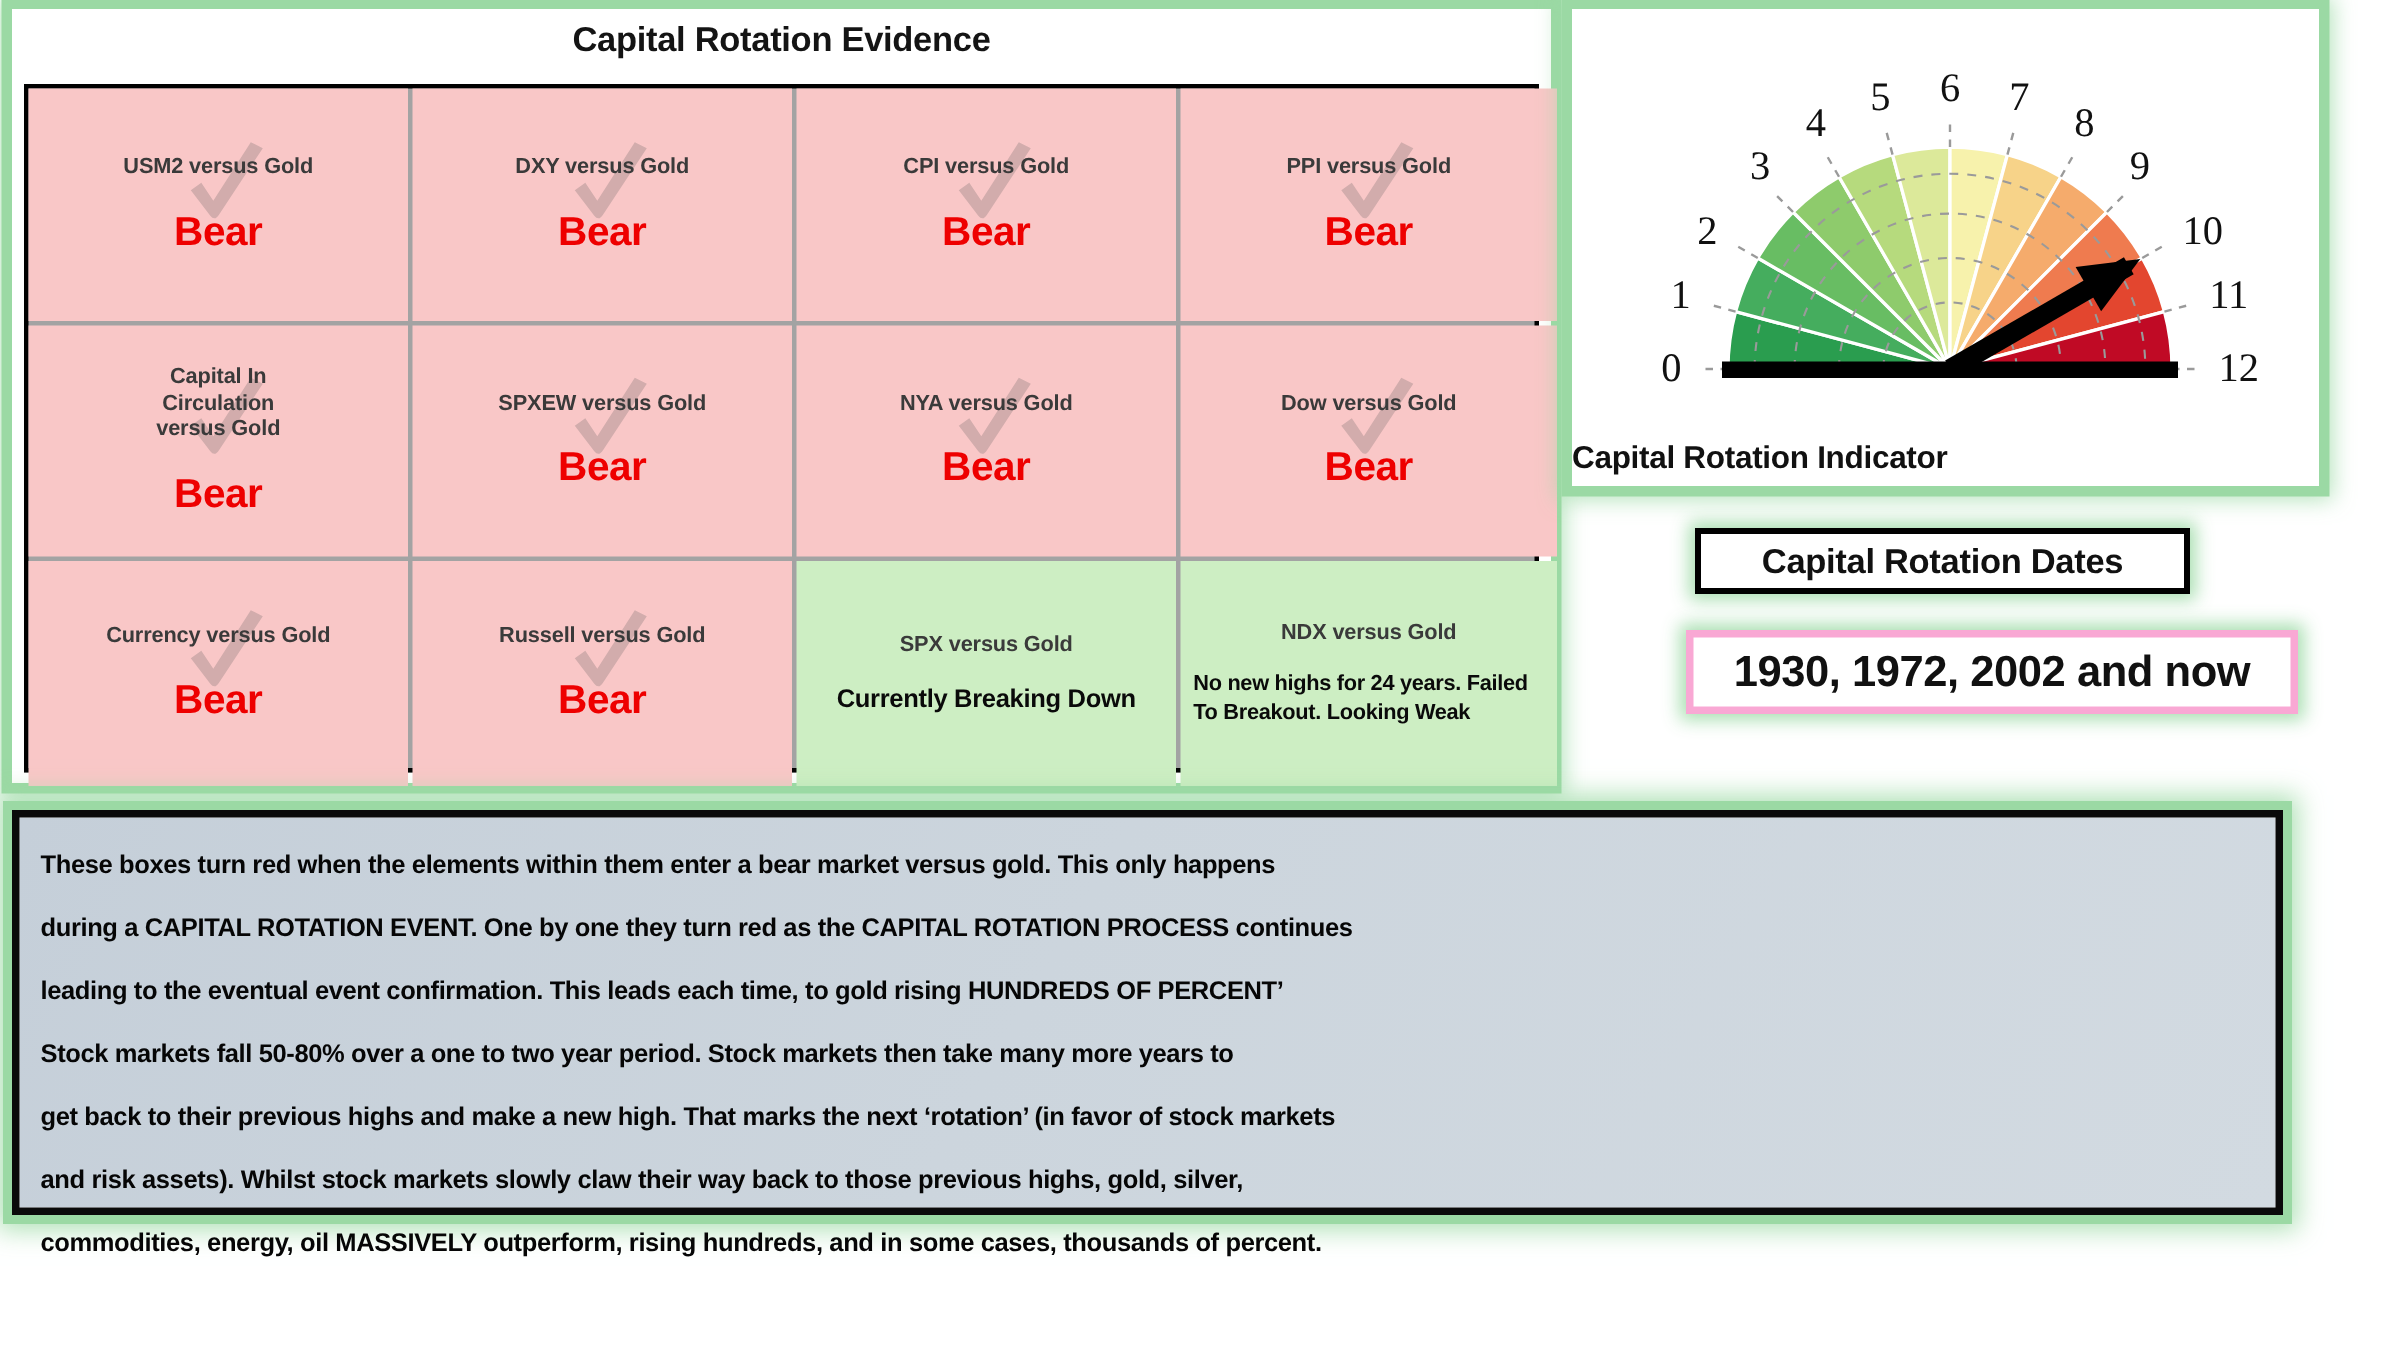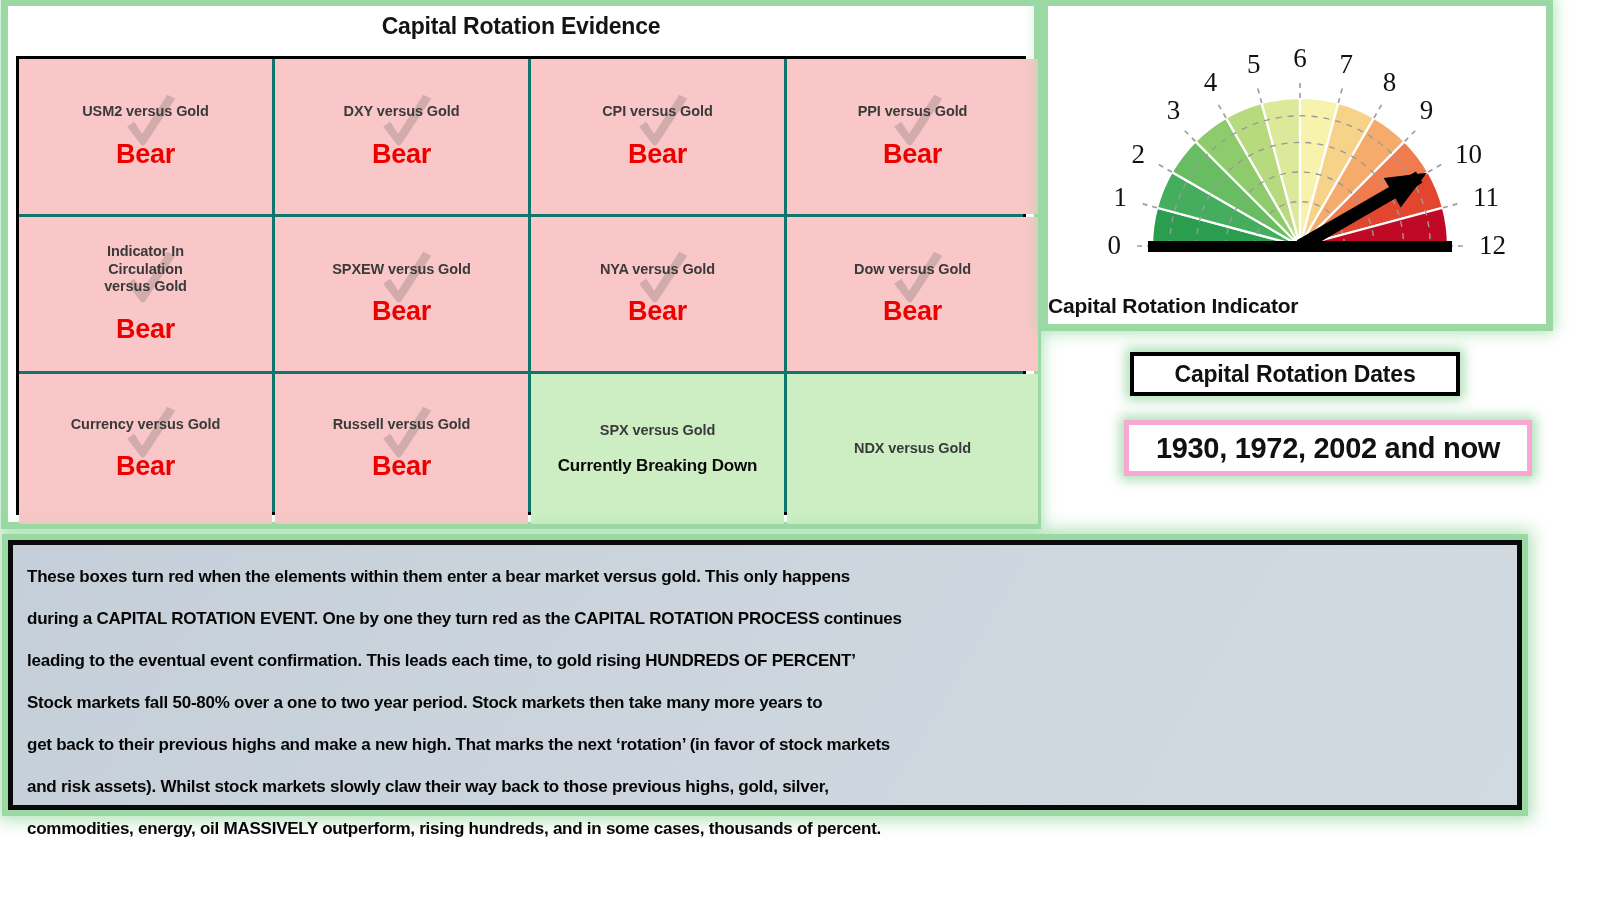--- a/index.html
+++ b/index.html
@@ -46,21 +46,21 @@
     position: absolute;
     left: 8px;
     top: 50px;
     width: 1010px;
     height: 459px;
     display: grid;
     grid-template-columns: 253px 253px 253px 251px;
     grid-template-rows: 155px 154px 150px;
     border: 3px solid #000000;
     box-sizing: border-box;
-    background: #0f766e;
+    background: #a3a3a3;
     gap: 3px;
   }
 
   .cell {
     position: relative;
     background: #f9c7c7;
     display: flex;
     flex-direction: column;
     align-items: center;
     justify-content: center;
@@ -248,21 +248,21 @@
           <svg class="cell-check" viewBox="0 0 70 70">
             <path d="M12 36 L25 53 Q28 57 31 52 L60 8 L52 4 L27 43 L19 31 Z" fill="rgba(120,108,108,0.30)"></path>
           </svg>
           <div class="cell-label" style="white-space: pre-line; text-align: right;">PPI versus Gold</div>
           <div class="cell-status" style="white-space: pre-line;">Bear</div>
         </div>
         <div class="cell">
           <svg class="cell-check" viewBox="0 0 70 70">
             <path d="M12 36 L25 53 Q28 57 31 52 L60 8 L52 4 L27 43 L19 31 Z" fill="rgba(120,108,108,0.30)"></path>
           </svg>
-          <div class="cell-label" style="white-space: pre-line;">Indicator In
+          <div class="cell-label" style="white-space: pre-line;">Capital In
 Circulation
 versus Gold</div>
           <div class="cell-status" style="white-space: pre-line;">Bear</div>
         </div>
         <div class="cell">
           <svg class="cell-check" viewBox="0 0 70 70">
             <path d="M12 36 L25 53 Q28 57 31 52 L60 8 L52 4 L27 43 L19 31 Z" fill="rgba(120,108,108,0.30)"></path>
           </svg>
           <div class="cell-label" style="white-space: pre-line;">SPXEW versus Gold</div>
           <div class="cell-status" style="white-space: pre-line;">Bear</div>
@@ -294,20 +294,22 @@
           </svg>
           <div class="cell-label" style="white-space: pre-line;">Russell versus Gold</div>
           <div class="cell-status" style="white-space: pre-line;">Bear</div>
         </div>
         <div class="cell green">
           <div class="cell-label" style="white-space: pre-line;">SPX versus Gold</div>
           <div class="cell-status small" style="white-space: pre-line;">Currently Breaking Down</div>
         </div>
         <div class="cell green">
           <div class="cell-label" style="white-space: pre-line;">NDX versus Gold</div>
+          <div class="cell-status tiny" style="white-space: pre-line;">No new highs for 24 years. Failed
+To Breakout. Looking Weak</div>
         </div>
       </div>
   </div>
 
   <div id="gauge-panel">
     <svg id="gauge-svg" viewBox="0 0 498 290">
         <path d="M248,240 L104,239.99999999999997 A148,148 0 0 1 109.0429777092179,201.6947813248269 L248.13629669484374,238.96472381958992 Z" fill="#2a9d4f" stroke="#ffffff" stroke-width="2.2"></path>
         <path d="M248.13629669484374,238.96472381958992 L109.0429777092179,201.6947813248269 A148,148 0 0 1 123.82824023990307,166 L248.53589838486224,238 Z" fill="#45ad5e" stroke="#ffffff" stroke-width="2.2"></path>
         <path d="M248.53589838486224,238 L123.82824023990307,166 A148,148 0 0 1 147.34819638439097,135.34819638439097 L249.17157287525382,237.17157287525382 Z" fill="#68bd63" stroke="#ffffff" stroke-width="2.2"></path>
         <path d="M249.17157287525382,237.17157287525382 L147.34819638439097,135.34819638439097 A148,148 0 0 1 178.00000000000003,111.82824023990307 L250,236.53589838486224 Z" fill="#8ecb6c" stroke="#ffffff" stroke-width="2.2"></path>

